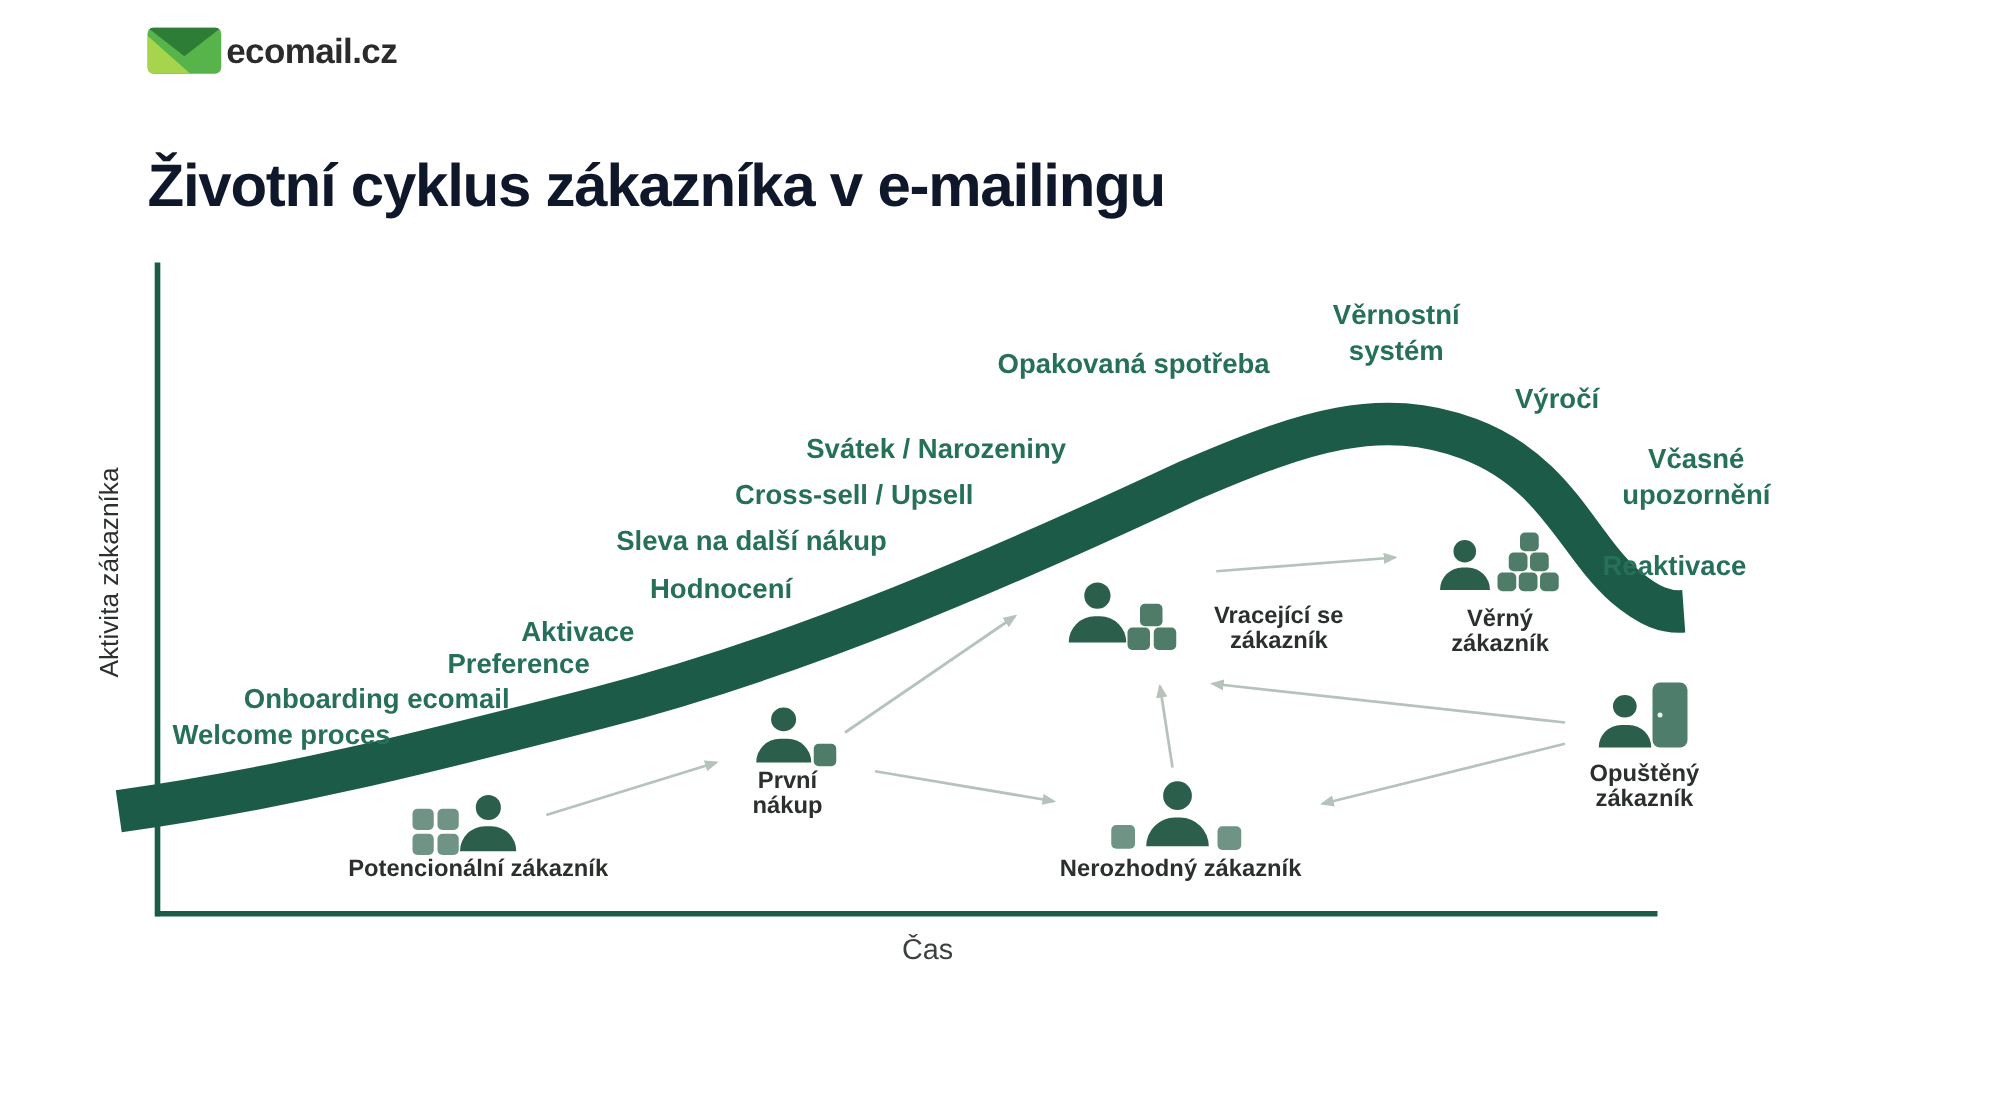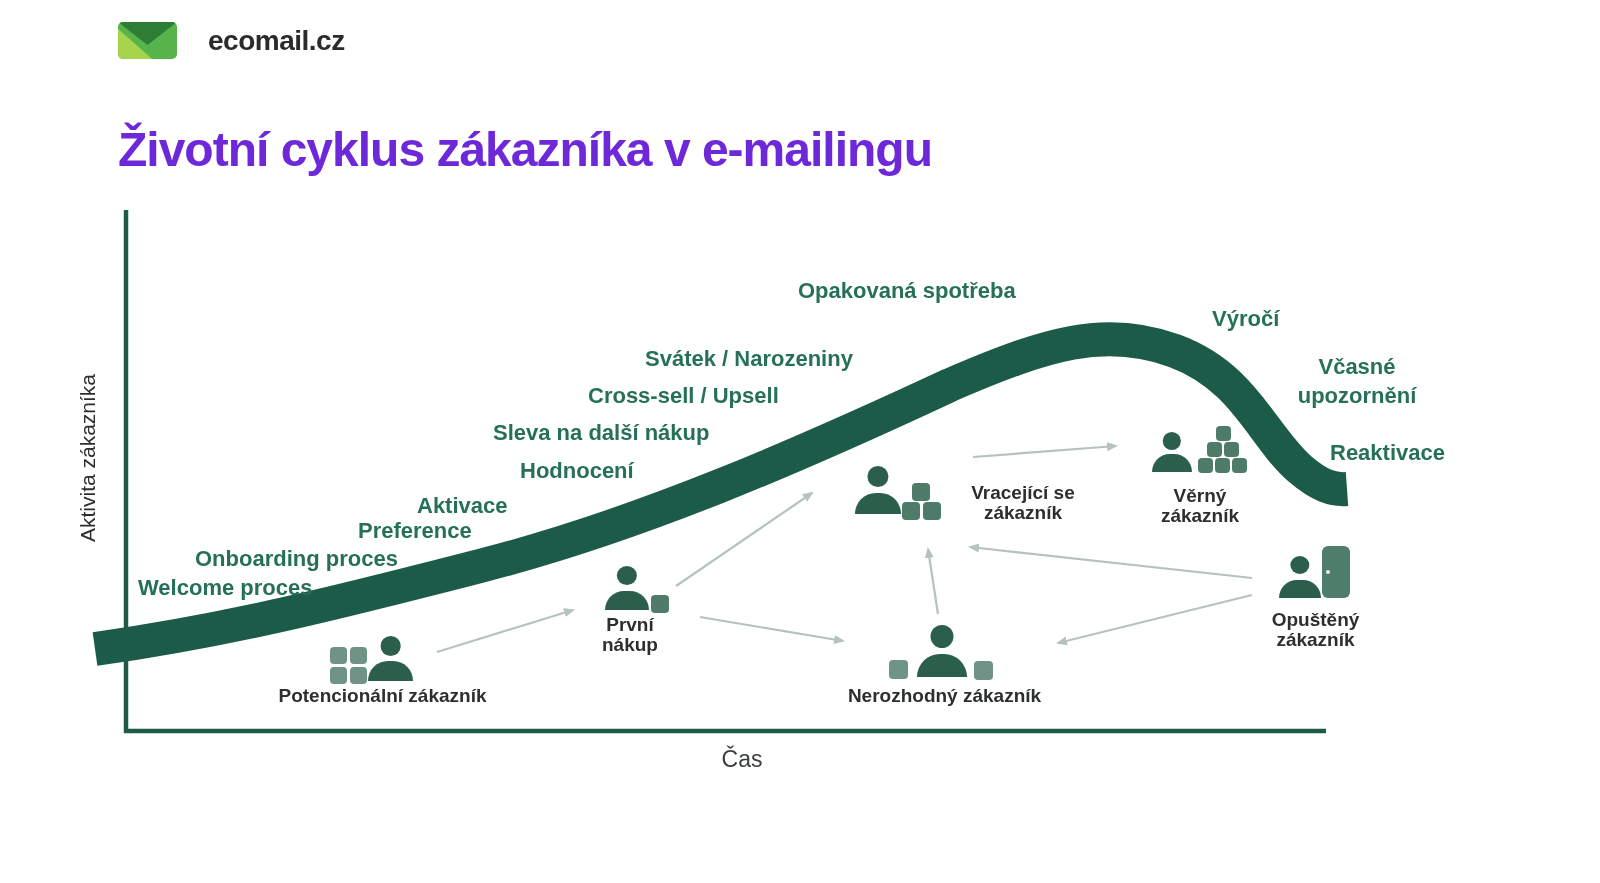--- a/index.html
+++ b/index.html
@@ -1,27 +1,27 @@
 <!DOCTYPE html>
 <html><head>
 <meta charset="utf-8">
 <style>
   html,body{margin:0;padding:0;background:#ffffff;}
   .canvas{
     position:relative;width:1600px;height:883px;overflow:hidden;background:#ffffff;
     font-family:"Liberation Sans","DejaVu Sans",sans-serif;
   }
   
-  .logo{position:absolute;left:118px;top:22px;display:flex;align-items:center;gap:31px;}
+  .logo{position:absolute;left:118px;top:22px;display:flex;align-items:center;gap:4px;}
   .envelope{position:relative;width:59px;height:37px;border-radius:5px;background:#57b44b;overflow:hidden;}
   .envelope .env-body{position:absolute;inset:0;background:#a6d44c;clip-path:polygon(0 18%,58% 100%,0 100%);}
   .envelope .env-flap{position:absolute;inset:0;background:#2e7d36;clip-path:polygon(0 0,100% 0,50% 62%);}
   .logo-text{font-size:28px;font-weight:700;color:#2b2b2b;letter-spacing:-0.5px;}
   
-  .title{position:absolute;left:118px;top:122px;font-size:48px;font-weight:800;color:#6d28d9;letter-spacing:-1px;}
+  .title{position:absolute;left:118px;top:122px;font-size:48px;font-weight:800;color:#0f172a;letter-spacing:-1px;}
   
   .y-label{position:absolute;left:88px;top:458px;transform:translate(-50%,-50%) rotate(-90deg);
     white-space:nowrap;font-size:21px;font-weight:500;color:#2b302d;}
   .x-label{position:absolute;left:702px;top:746px;width:80px;text-align:center;
     font-size:23px;font-weight:500;color:#3a403d;}
   
   .layer{position:absolute;left:0;top:0;width:1600px;height:883px;}
   
   .tp{position:absolute;font-size:22px;font-weight:600;color:#26705a;white-space:nowrap;}
   .tp.wrap{white-space:normal;line-height:1.32;}
@@ -31,21 +31,21 @@
   .tp3{left:417px;top:493px;}
   .tp4{left:520px;top:458px;}
   .tp5{left:493px;top:420px;}
   .tp6{left:588px;top:383px;}
   .tp7{left:645px;top:346px;}
   .tp8{left:653px;top:310px;}
   .tp9{left:798px;top:278px;}
   .tp10{left:1052px;top:237px;width:130px;text-align:center;}
   .tp11{left:1212px;top:306px;}
   .tp12{left:1282px;top:352px;width:150px;text-align:center;}
-  .tp13{left:1330px;top:440px;text-align:center;}
+  .tp13{left:1282px;top:440px;text-align:center;}
   
   .stage-label{position:absolute;font-size:19px;font-weight:600;color:#2b302d;text-align:center;line-height:1.06;}
   .sl-potencial{left:230px;top:686px;width:305px;}
   .sl-first{left:580px;top:615px;width:100px;}
   .sl-returning{left:948px;top:483px;width:150px;}
   .sl-undecided{left:812px;top:686px;width:265px;}
   .sl-loyal{left:1135px;top:486px;width:130px;}
   .sl-lost{left:1243px;top:610px;width:145px;}
   
   .person{position:absolute;}
@@ -92,28 +92,29 @@
     <line x1="973" y1="457" x2="1116" y2="446" stroke="#b5c3bb" stroke-width="2.2" marker-end="url(#ah)"></line>
     <line x1="938" y1="614" x2="928" y2="549" stroke="#b5c3bb" stroke-width="2.2" marker-end="url(#ah)"></line>
     <line x1="1252" y1="578" x2="970" y2="547" stroke="#b5c3bb" stroke-width="2.2" marker-end="url(#ah)"></line>
     <line x1="1252" y1="595" x2="1058" y2="643" stroke="#b5c3bb" stroke-width="2.2" marker-end="url(#ah)"></line>
   </svg>
 
   <div class="y-label">Aktivita zákazníka</div>
   <div class="x-label">Čas</div>
 
   <div class="tp tp0">Welcome proces</div>
-  <div class="tp tp1">Onboarding proces</div>
+  <div class="tp tp1">Onboarding ecomail</div>
   <div class="tp tp2">Preference</div>
   <div class="tp tp3">Aktivace</div>
   <div class="tp tp4">Hodnocení</div>
   <div class="tp tp5">Sleva na další nákup</div>
   <div class="tp tp6">Cross-sell / Upsell</div>
   <div class="tp tp7">Svátek / Narozeniny</div>
   <div class="tp tp9">Opakovaná spotřeba</div>
+  <div class="tp tp10 wrap">Věrnostní systém</div>
   <div class="tp tp11">Výročí</div>
   <div class="tp tp12 wrap">Včasné upozornění</div>
   <div class="tp tp13">Reaktivace</div>
 
   <div>
     <div class="sq" style="left:330px;top:647px;width:17px;height:17px;"></div>
     <div class="sq" style="left:350px;top:647px;width:17px;height:17px;"></div>
     <div class="sq" style="left:330px;top:667px;width:17px;height:17px;"></div>
     <div class="sq" style="left:350px;top:667px;width:17px;height:17px;"></div>
     <div class="person" style="left:368px;top:636px;width:45px;height:45px;"></div>

